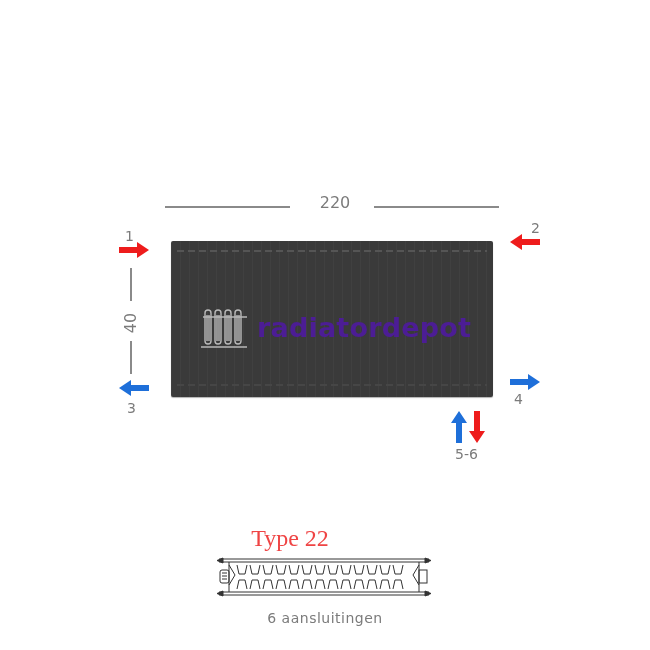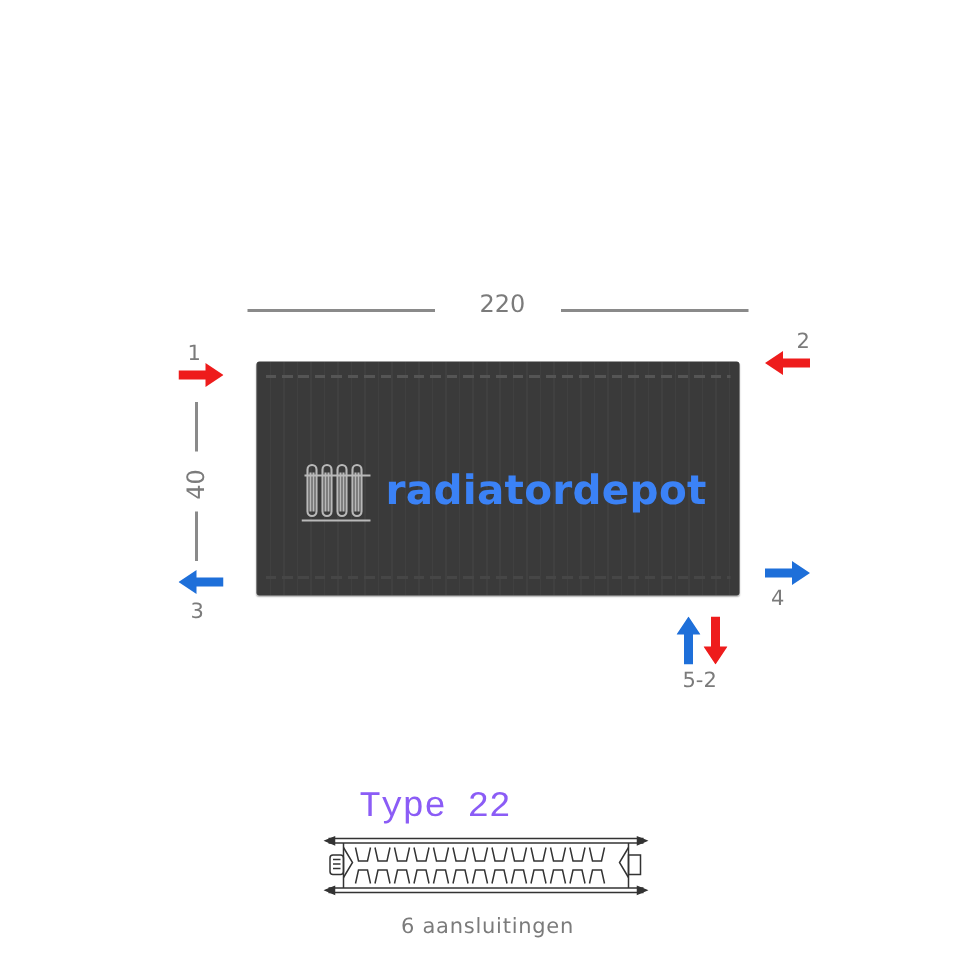--- a/index.html
+++ b/index.html
@@ -6,22 +6,22 @@
   body { width: 650px; height: 650px; background: #ffffff; position: relative; overflow: hidden; font-family: "DejaVu Sans", sans-serif; }
   .abs { position: absolute; }
   .dim-line { position: absolute; background: #8a8a8a; }
   .dim-text { position: absolute; color: #7b7b7b; font-size: 16px; font-family: "DejaVu Sans", sans-serif; }
   .lbl { position: absolute; color: #7b7b7b; font-size: 14px; font-family: "DejaVu Sans", sans-serif; }
   .radiator { position: absolute; left: 171px; top: 241px; width: 322px; height: 156px; background: #3a3a3a; border-radius: 2px; box-shadow: 0 1px 1px rgba(0,0,0,0.3); overflow: hidden; }
   .fins { position: absolute; inset: 0; background: repeating-linear-gradient(90deg, rgba(255,255,255,0.03) 0 1px, rgba(0,0,0,0) 1px 9px); }
   .dash-top { position: absolute; left: 6px; right: 6px; top: 9px; height: 2px; background: repeating-linear-gradient(90deg, #555 0 7px, transparent 7px 11px); }
   .dash-bot { position: absolute; left: 6px; right: 6px; bottom: 11px; height: 2px; background: repeating-linear-gradient(90deg, #464646 0 7px, transparent 7px 11px); }
   .brand { position: absolute; left: 201px; top: 305px; display: flex; align-items: center; }
-  .brand-text { color: #3b82f6; font-family: "DejaVu Sans", sans-serif; font-size: 27px; font-weight: bold; letter-spacing: 0.2px; margin-left: 4px; }
-  .type-title { position: absolute; left: 0; width: 580px; top: 525px; text-align: center; color: #8b5cf6; font-size: 24px; font-family: Liberation Mono, monospace; }
+  .brand-text { color: #4c1d95; font-family: "DejaVu Sans", sans-serif; font-size: 27px; font-weight: bold; letter-spacing: 0.2px; margin-left: 4px; }
+  .type-title { position: absolute; left: 0; width: 580px; top: 525px; text-align: center; color: #ef4444; font-size: 24px; font-family: Liberation Serif, serif; }
   .conn-text { position: absolute; left: 0; width: 650px; top: 610px; text-align: center; color: #7b7b7b; font-size: 14px; letter-spacing: 0.5px; font-family: "DejaVu Sans", sans-serif; }
 </style>
 </head>
 <body>
 
 <div class="dim-line" style="left:165px; top:206px; width:125px; height:2px;"></div>
 <div class="dim-text" style="left:310px; top:193px; width:50px; text-align:center;">220</div>
 <div class="dim-line" style="left:374px; top:206px; width:125px; height:2px;"></div>
 
 <div class="dim-line" style="left:130px; top:268px; width:2px; height:33px;"></div>
@@ -75,21 +75,21 @@
   <polygon points="0,5 18,5 18,0 30,8 18,16 18,11 0,11" fill="#1e6fd9"></polygon>
 </svg>
 <div class="lbl" style="left:514px; top:391px;">4</div>
 
 <svg class="abs" style="left:451px; top:411px;" width="16" height="32" viewBox="0 0 16 32">
   <polygon points="5,32 5,12 0,12 8,0 16,12 11,12 11,32" fill="#1e6fd9"></polygon>
 </svg>
 <svg class="abs" style="left:469px; top:411px;" width="16" height="32" viewBox="0 0 16 32">
   <polygon points="5,0 5,20 0,20 8,32 16,20 11,20 11,0" fill="#ee1c1c"></polygon>
 </svg>
-<div class="lbl" style="left:455px; top:446px;">5-2</div>
+<div class="lbl" style="left:455px; top:446px;">5-6</div>
 
 <div class="type-title">Type 22</div>
 
 <svg class="abs" style="left:215px; top:555px;" width="218" height="44" viewBox="0 0 218 44">
   <g fill="none" stroke="#333" stroke-width="1">
     <line x1="4" y1="4" x2="214" y2="4"></line>
     <line x1="4" y1="7" x2="214" y2="7"></line>
     <polygon points="2,5.5 8,3 8,8" fill="#333"></polygon>
     <polygon points="216,5.5 210,3 210,8" fill="#333"></polygon>
     <line x1="4" y1="37" x2="214" y2="37"></line>

